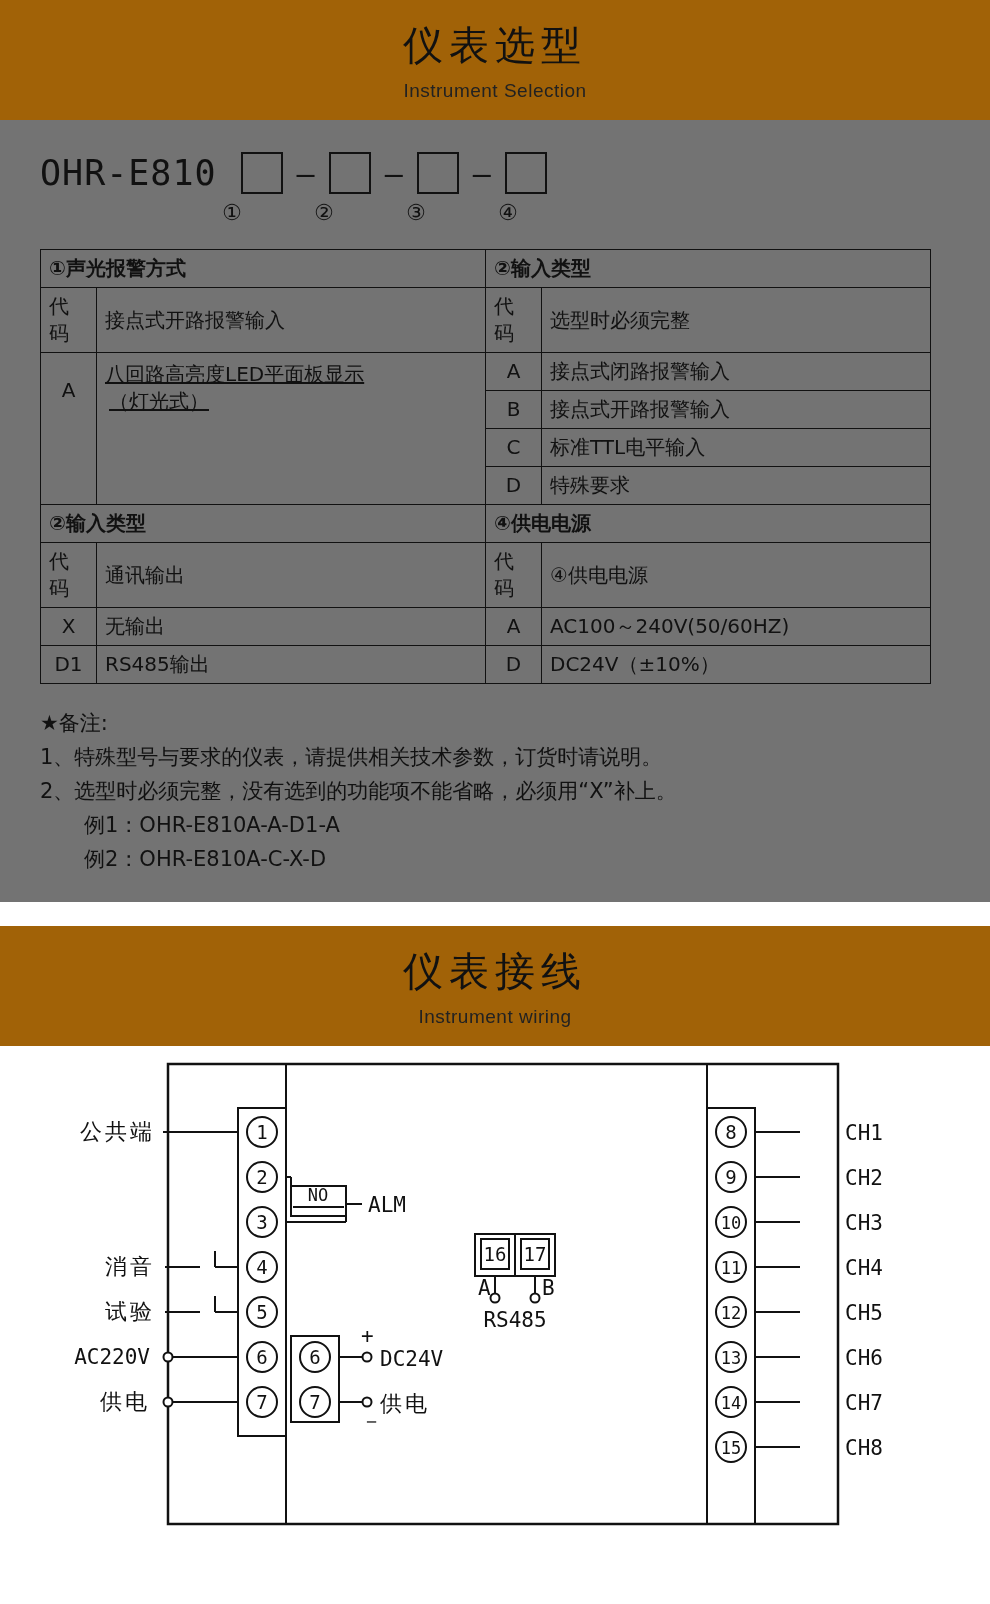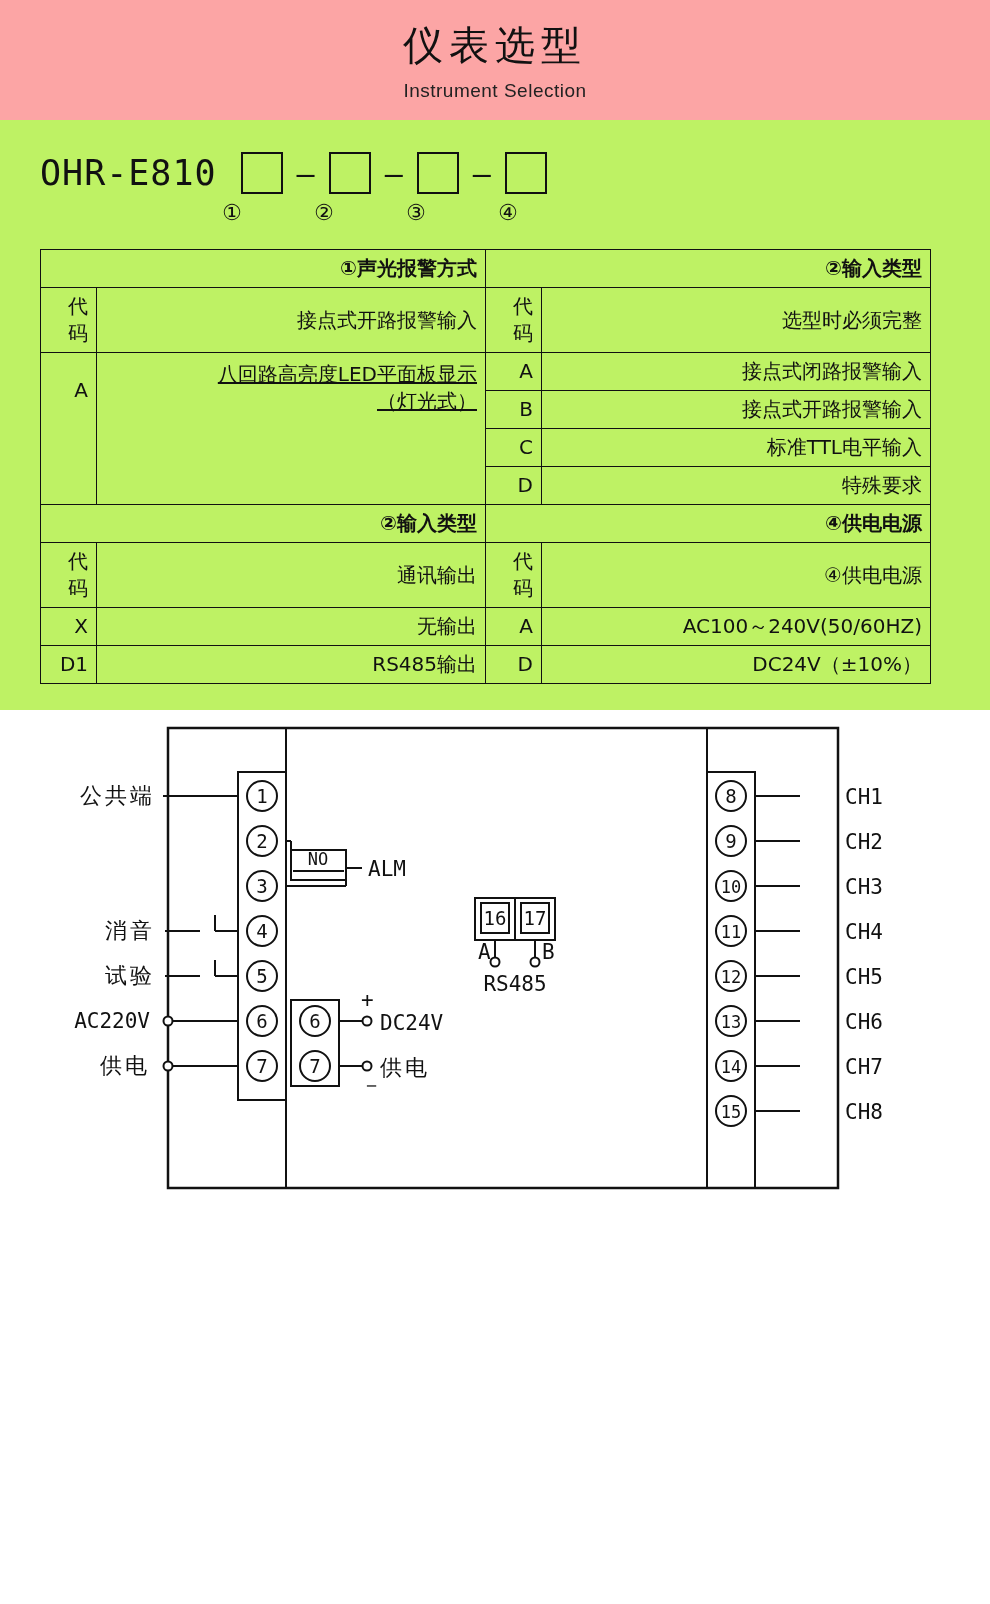--- a/index.html
+++ b/index.html
@@ -6,21 +6,21 @@
   body{
     width:990px;
     background:#ffffff;
     font-family:"Liberation Sans","DejaVu Sans",sans-serif;
     color:#1a1a1a;
   }
   .page{width:990px;position:relative;}
 
   
   .section-header{
-    background:#fca5a5;
+    background:#a16207;
     text-align:center;
     padding:22px 0 18px 0;
   }
   .section-header .cn{
     font-size:40px;
     letter-spacing:6px;
     font-weight:400;
     line-height:1.15;
     color:#111;
     font-family:"DejaVu Sans","Liberation Sans",sans-serif;
@@ -28,21 +28,21 @@
   .section-header .en{
     font-size:19px;
     letter-spacing:0.5px;
     color:#222;
     margin-top:12px;
     font-family:"Liberation Sans",sans-serif;
   }
 
   
   .selection-body{
-    background:#bef264;
+    background:#737373;
     padding:28px 40px 26px 40px;
   }
 
   .model-row{
     display:flex;
     align-items:center;
     gap:0;
     padding-left:0;
     margin-top:4px;
   }
@@ -85,21 +85,20 @@
     table-layout:fixed;
   }
   table.spec td{
     border:1.5px solid #111;
     padding:5px 8px;
     font-size:20px;
     vertical-align:middle;
     font-family:"DejaVu Sans","Liberation Sans",sans-serif;
     color:#111;
     line-height:1.35;
-    text-align:right;
   }
   td.grp{
     font-weight:bold;
     font-size:21px;
     padding:7px 8px;
   }
   td.code{
     text-align:center;
     width:56px;
     font-family:"DejaVu Sans Mono","Liberation Mono",monospace;
@@ -236,22 +235,33 @@
       </tr>
       <tr>
         <td class="code">D1</td>
         <td>RS485输出</td>
         <td class="code">D</td>
         <td>DC24V（±10%）</td>
       </tr>
     </tbody>
       </table>
 
+    <div class="notes">
+      <div>★备注:</div>
+      <div>1、特殊型号与要求的仪表，请提供相关技术参数，订货时请说明。</div>
+      <div>2、选型时必须完整，没有选到的功能项不能省略，必须用“X”补上。</div>
+      <div class="ex">例1：OHR-E810A-A-D1-A</div>
+      <div class="ex">例2：OHR-E810A-C-X-D</div>
+    </div>
   </div>
 
+  <div class="section-header" style="margin-top:24px;">
+    <div class="cn">仪表接线</div>
+    <div class="en">Instrument wiring</div>
+  </div>
 
   <div class="wiring-body">
     <svg class="wiring" width="990" height="500" viewBox="0 0 990 500">
 
       <rect x="168" y="18" width="670" height="460" class="ln3"></rect>
 
       <rect x="238" y="62" width="48" height="328" class="ln"></rect>
       <line x1="286" y1="18" x2="286" y2="478" class="ln"></line>
 
       <g>

